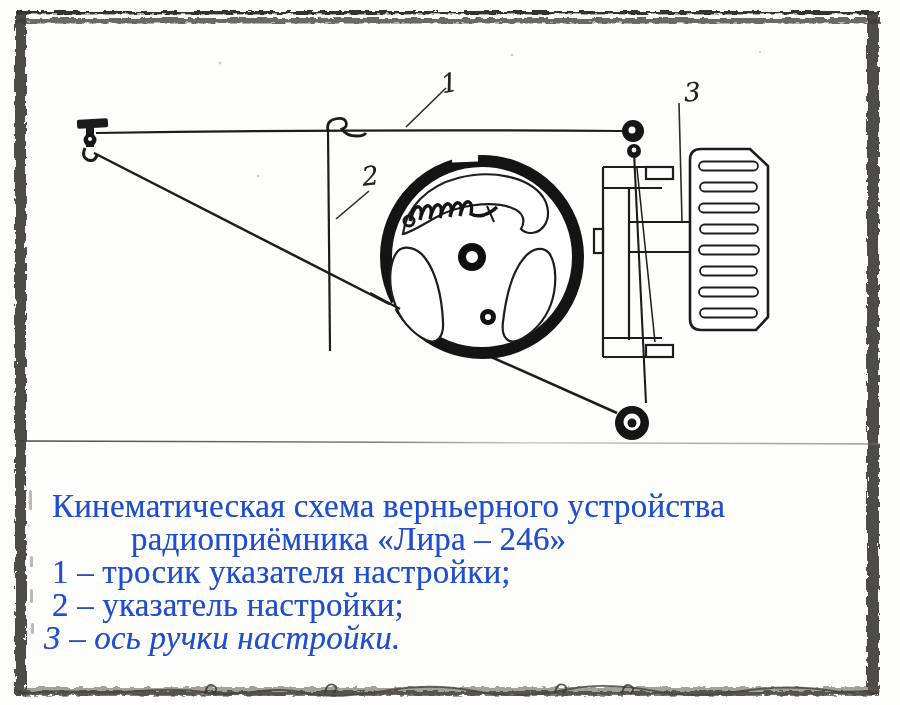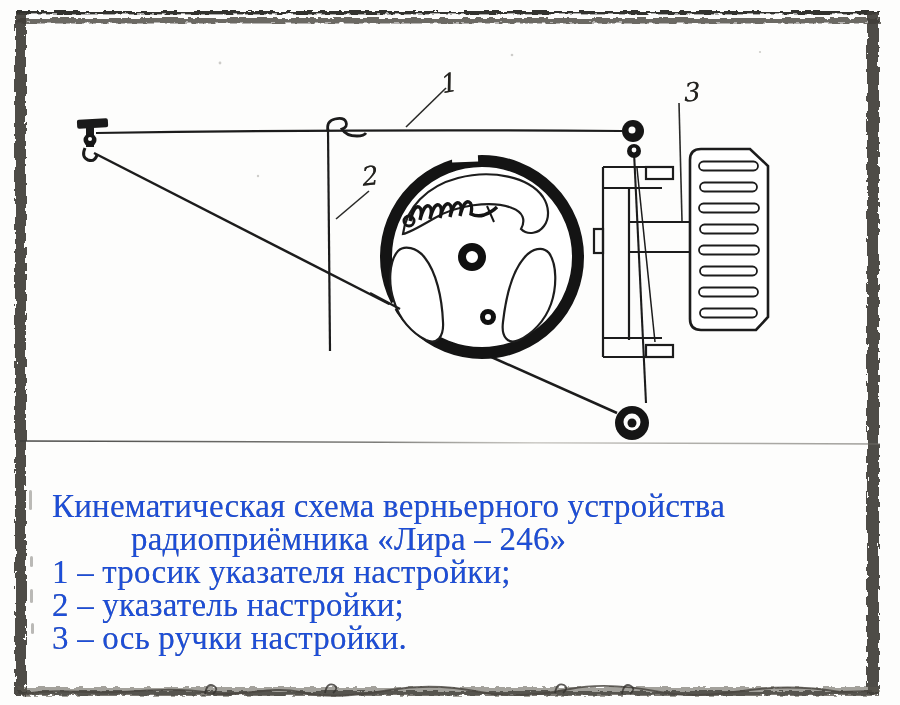--- a/index.html
+++ b/index.html
@@ -167,14 +167,14 @@
   </svg>
 
   <span class="callout" style="left:441px;top:70px;transform:rotate(-10deg);">1</span>
   <span class="callout" style="left:362px;top:163px;transform:rotate(-6deg);">2</span>
   <span class="callout" style="left:684px;top:79px;transform:rotate(-3deg);">3</span>
 
   <div class="caption" style="left:52px;top:490px;">Кинематическая схема верньерного устройства</div>
   <div class="caption" style="left:131px;top:523px;">радиоприёмника «Лира – 246»</div>
   <div class="caption" style="left:52px;top:556px;text-align:center;">1 – тросик указателя настройки;</div>
   <div class="caption" style="left:52px;top:589px;">2 – указатель настройки;</div>
-  <div class="caption" style="left:52px;top:622px;">3 – ось ручки настройки.</div>
+  <div class="caption" style="left:44px;top:622px;font-style:italic;">3 – ось ручки настройки.</div>
 </div>
 
 </body></html>

